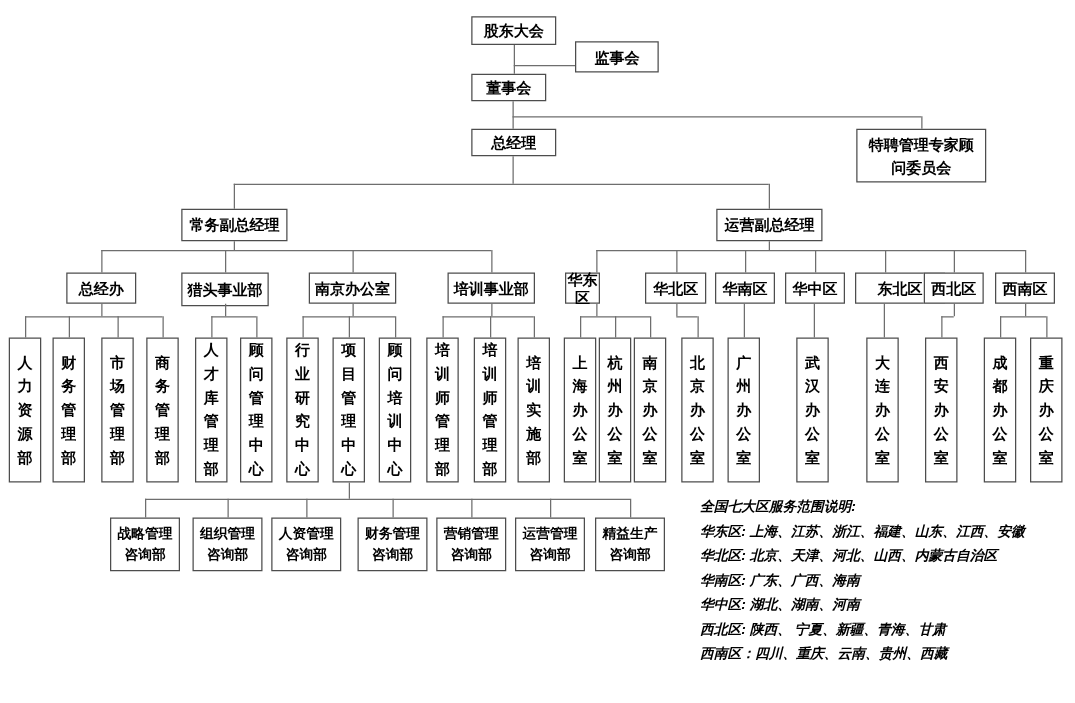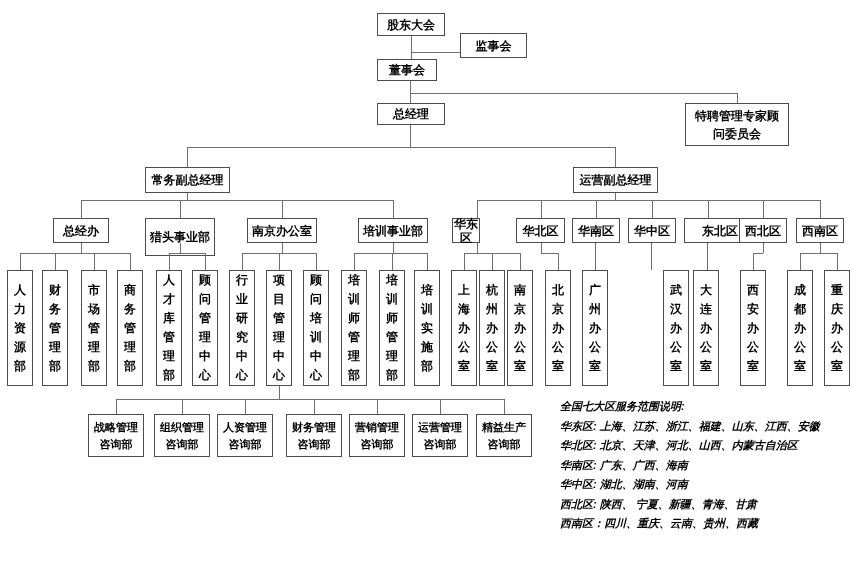--- a/index.html
+++ b/index.html
@@ -29,21 +29,21 @@
   <div class="box" style="left:377px;top:59px;width:60px;height:22px">董事会</div>
   <div class="box" style="left:377px;top:103px;width:68px;height:22px">总经理</div>
   <div class="box" style="left:685px;top:103px;width:104px;height:43px">
       <span class="advtext">特聘管理专家顾问委员会</span>
     </div>
 
   <div class="box" style="left:145px;top:167px;width:85px;height:26px">常务副总经理</div>
   <div class="box" style="left:573px;top:167px;width:85px;height:26px">运营副总经理</div>
 
   <div class="box" style="left:53px;top:218px;width:56px;height:25px">总经办</div>
-  <div class="box" style="left:145px;top:218px;width:70px;height:38px">猎头事业部</div>
+  <div class="box" style="left:145px;top:218px;width:70px;height:27px">猎头事业部</div>
   <div class="box" style="left:247px;top:218px;width:70px;height:25px">南京办公室</div>
   <div class="box" style="left:358px;top:218px;width:70px;height:25px">培训事业部</div>
 
   <div class="box" style="left:452px;top:218px;width:28px;height:25px">华东区</div>
   <div class="box" style="left:516px;top:218px;width:49px;height:25px">华北区</div>
   <div class="box" style="left:572px;top:218px;width:48px;height:25px">华南区</div>
   <div class="box" style="left:628px;top:218px;width:48px;height:25px">华中区</div>
   <div class="box" style="left:684px;top:218px;width:72px;height:25px">东北区</div>
   <div class="box" style="left:739px;top:218px;width:48px;height:25px">西北区</div>
   <div class="box" style="left:796px;top:218px;width:48px;height:25px">西南区</div>
@@ -96,21 +96,21 @@
     </div>
   <div class="box vbox" style="left:507px">
       <span class="vtext">南京办公室</span>
     </div>
   <div class="box vbox" style="left:545px">
       <span class="vtext">北京办公室</span>
     </div>
   <div class="box vbox" style="left:582px">
       <span class="vtext">广州办公室</span>
     </div>
-  <div class="box vbox" style="left:663px">
+  <div class="box vbox" style="left:637px">
       <span class="vtext">武汉办公室</span>
     </div>
   <div class="box vbox" style="left:740px">
       <span class="vtext">西安办公室</span>
     </div>
   <div class="box vbox" style="left:693px">
       <span class="vtext">大连办公室</span>
     </div>
   <div class="box vbox" style="left:787px">
       <span class="vtext">成都办公室</span>

